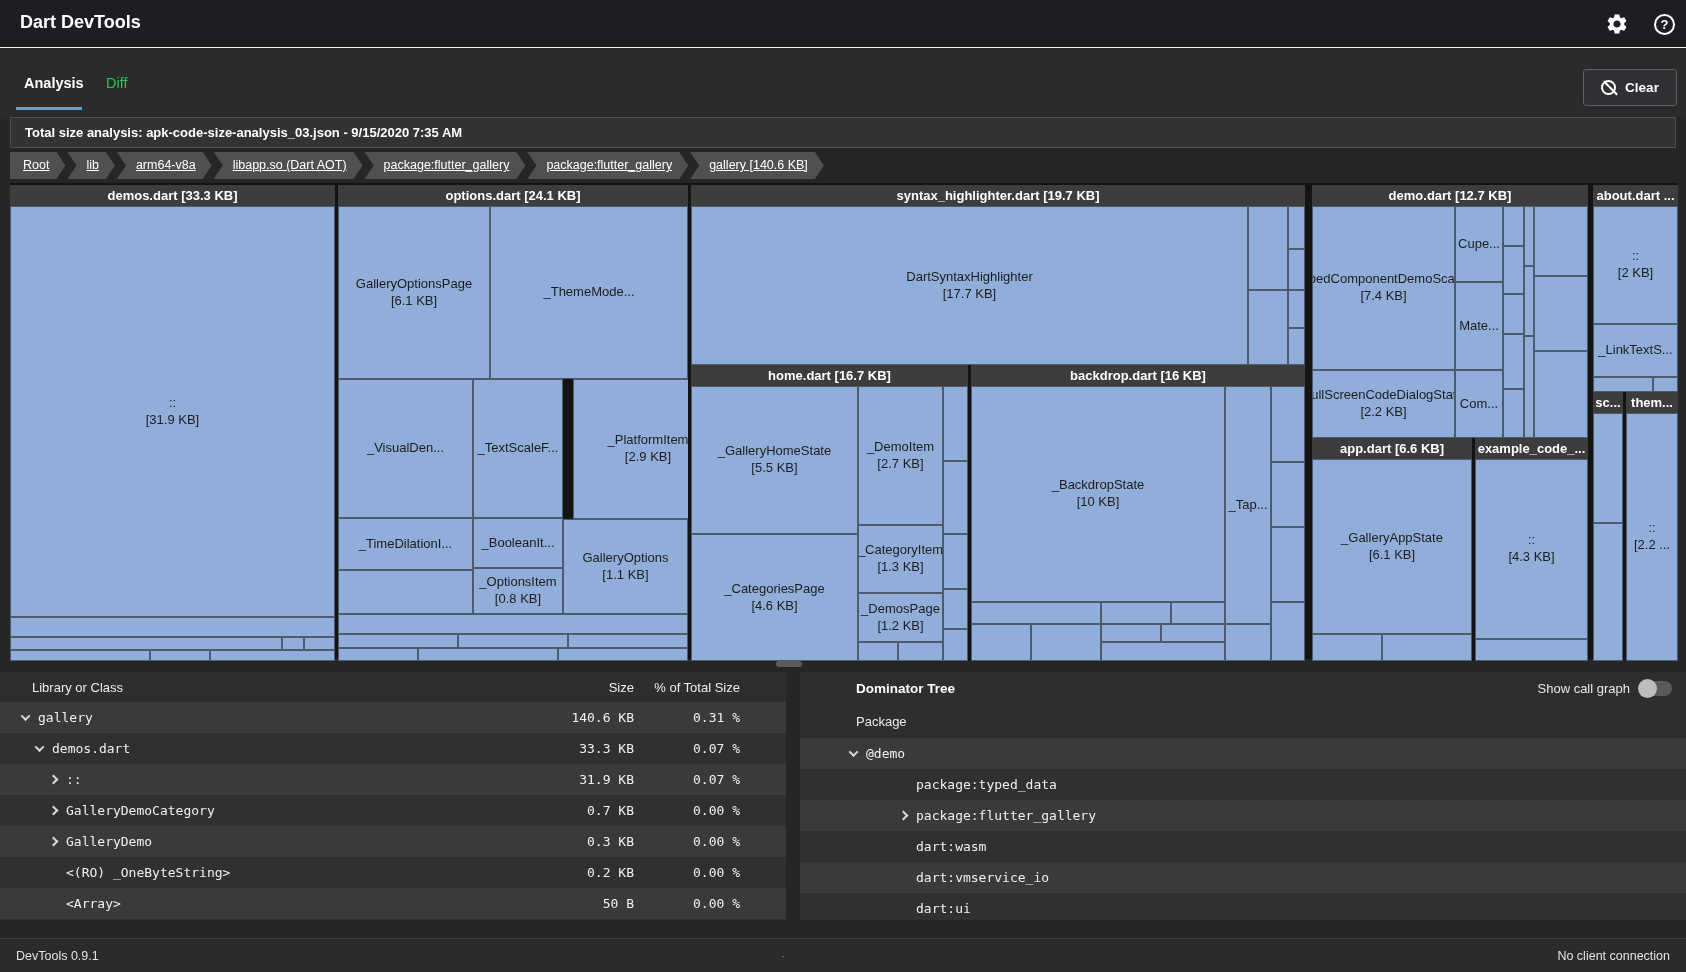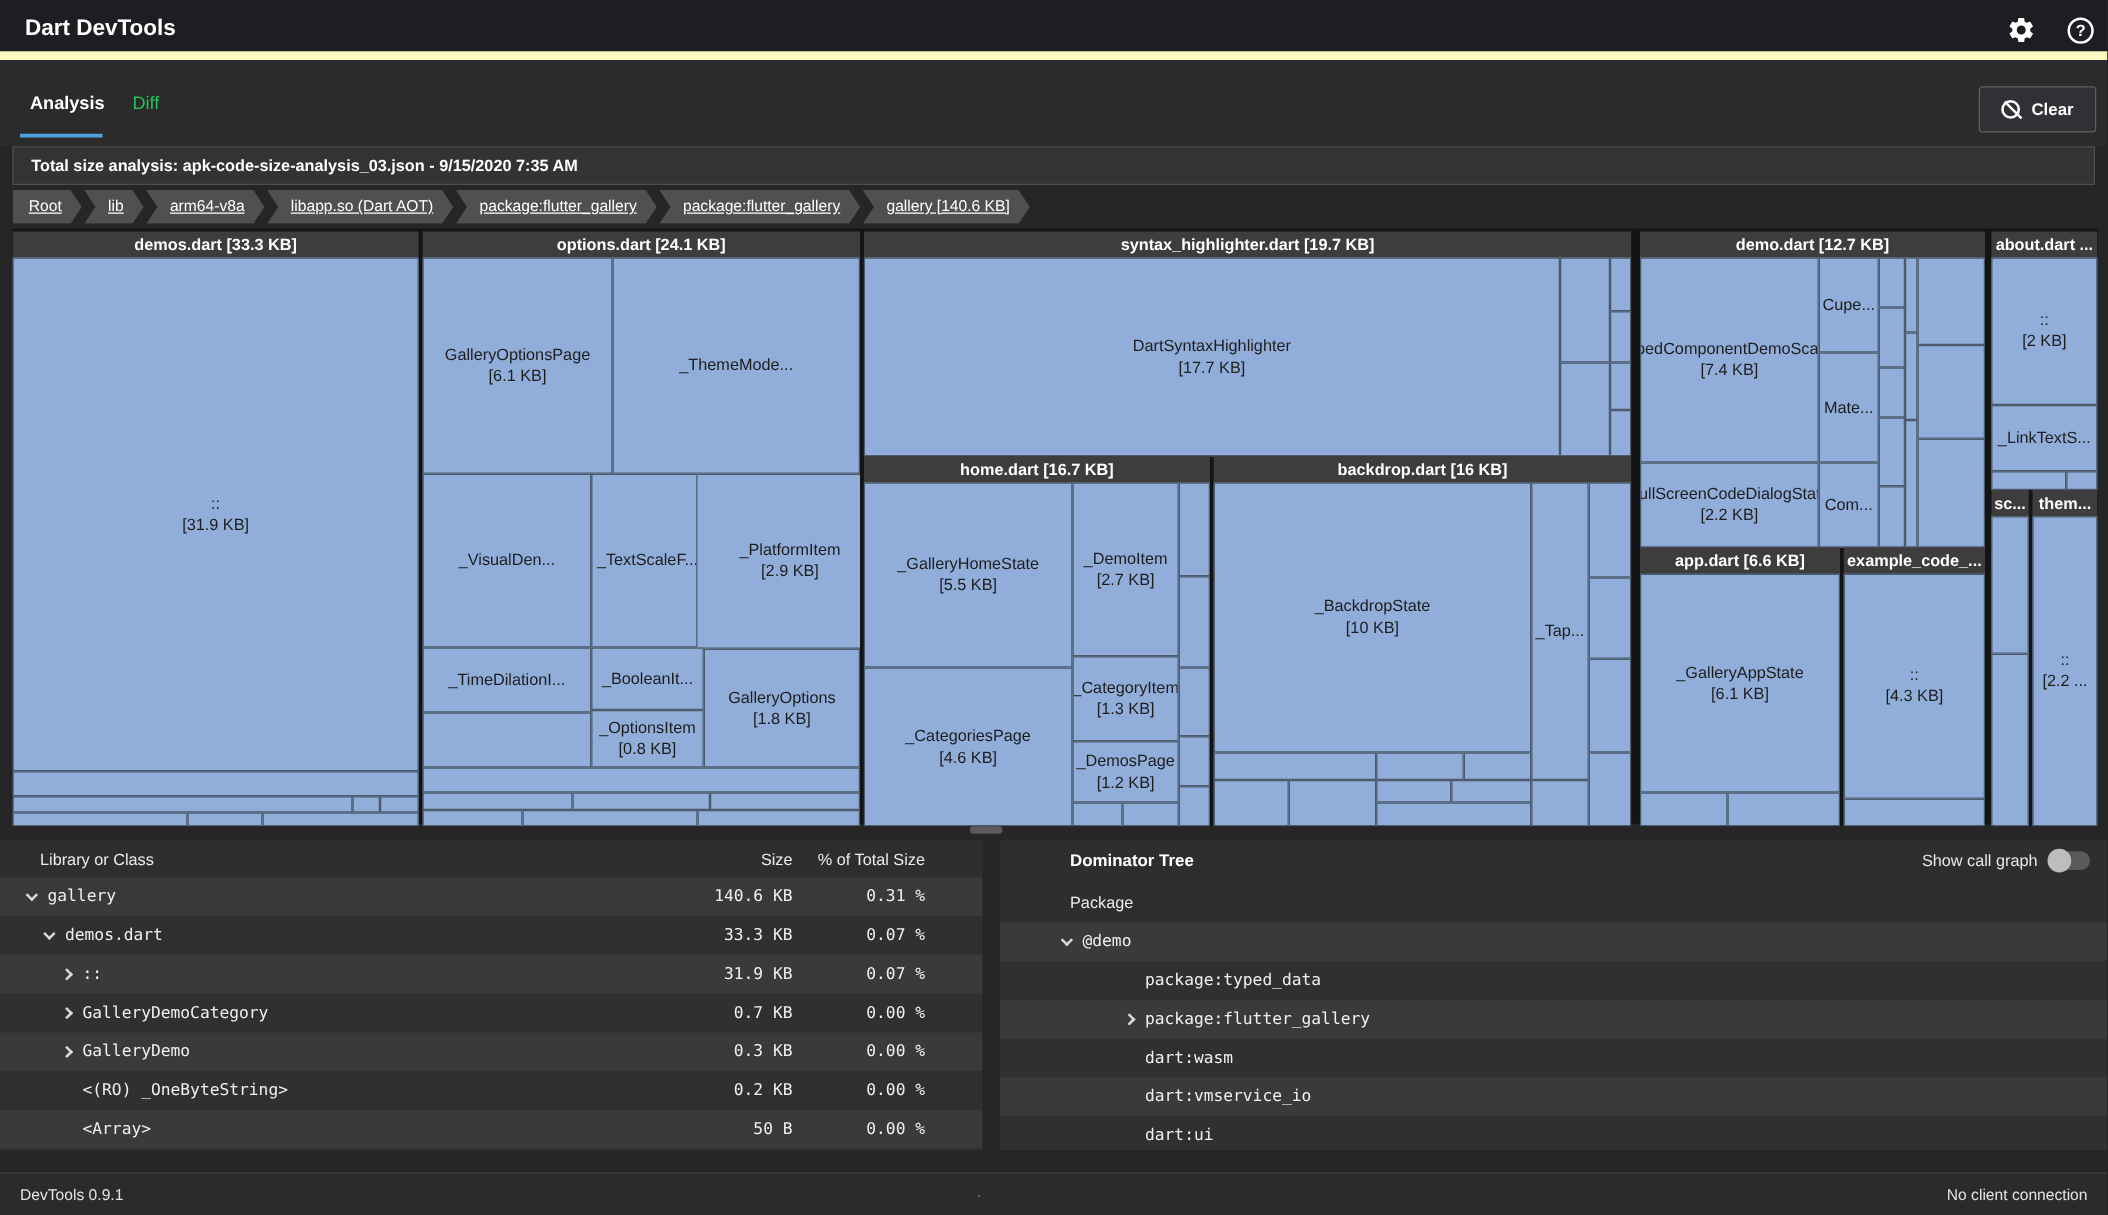--- a/index.html
+++ b/index.html
@@ -5,21 +5,21 @@
   * { box-sizing: border-box; }
   html,body { margin:0; padding:0; }
   body {
     width:1686px; height:972px; position:relative; overflow:hidden;
     background:#262626; font-family:"Liberation Sans", sans-serif;
   }
   .screen { position:absolute; inset:0; }
 
   
   .topbar { position:absolute; left:0; top:0; width:1686px; height:48px;
-    background:#1c1e21; border-bottom:7px solid #fef9c3; }
+    background:#1c1e21; border-bottom:1px solid #fef9c3; }
   .app-title { position:absolute; left:20px; top:12px; font-size:18px; font-weight:bold; color:#fff; }
   .icon-gear { position:absolute; left:1605px; top:12px; width:24px; height:24px; cursor:pointer; }
   .icon-help { position:absolute; left:1654px; top:14px; width:21px; height:21px; border:2px solid #fff;
     border-radius:50%; color:#fff; font-size:13px; font-weight:bold; display:flex; align-items:center; justify-content:center; cursor:pointer; }
 
   
   .tabbar { position:absolute; left:0; top:48px; width:1686px; height:69px; background:#2b2b2b; }
   .tab { position:absolute; top:27px; font-size:14.5px; color:#fff; cursor:pointer;text-align:right; }
   .tab-analysis { left:24px; font-weight:600; }
   .tab-diff { left:106px; color:#22c55e; }
@@ -142,28 +142,28 @@
       <div class="c" style="left:200px;top:465px;width:125px;height:11px"></div>
     </div>
 
     <div class="sec" style="left:328px;width:350px">
       <div class="tmh" style="left:0;top:0;width:350px;height:21px">options.dart [24.1 KB]</div>
       <div class="c" style="left:0;top:21px;width:152px;height:173px">GalleryOptionsPage
 [6.1 KB]</div>
       <div class="c" style="left:152px;top:21px;width:198px;height:173px">_ThemeMode...</div>
       <div class="c" style="left:0;top:194px;width:135px;height:139px">_VisualDen...</div>
       <div class="c" style="left:135px;top:194px;width:90px;height:139px">_TextScaleF...</div>
-      <div class="c" style="left:219px;top:194px;width:150px;height:140px">_PlatformItem
+      <div class="c" style="left:235px;top:194px;width:150px;height:140px">_PlatformItem
 [2.9 KB]</div>
       <div class="c" style="left:0;top:333px;width:135px;height:52px">_TimeDilationI...</div>
       <div class="c" style="left:135px;top:333px;width:90px;height:50px">_BooleanIt...</div>
       <div class="c" style="left:135px;top:383px;width:90px;height:46px">_OptionsItem
 [0.8 KB]</div>
       <div class="c" style="left:225px;top:334px;width:125px;height:95px">GalleryOptions
-[1.8 KB]</div>
+[1.1 KB]</div>
       <div class="c" style="left:0;top:385px;width:135px;height:44px"></div>
       <div class="c" style="left:0;top:429px;width:350px;height:20px"></div>
       <div class="c" style="left:0;top:449px;width:120px;height:14px"></div>
       <div class="c" style="left:120px;top:449px;width:110px;height:14px"></div>
       <div class="c" style="left:230px;top:449px;width:120px;height:14px"></div>
       <div class="c" style="left:0;top:463px;width:80px;height:13px"></div>
       <div class="c" style="left:80px;top:463px;width:140px;height:13px"></div>
       <div class="c" style="left:220px;top:463px;width:130px;height:13px"></div>
     </div>
 

